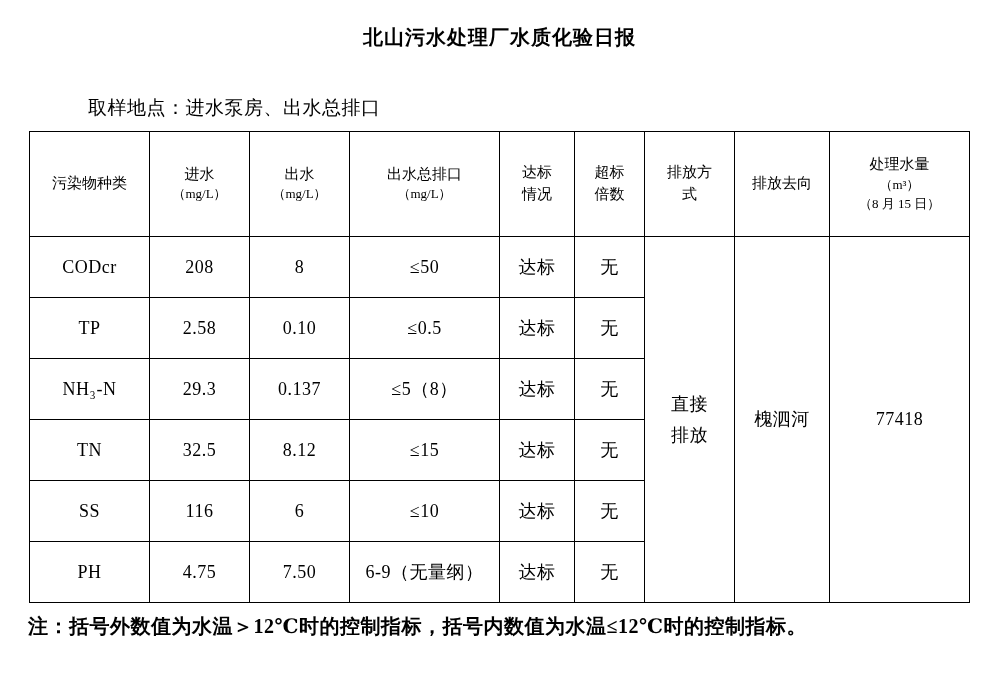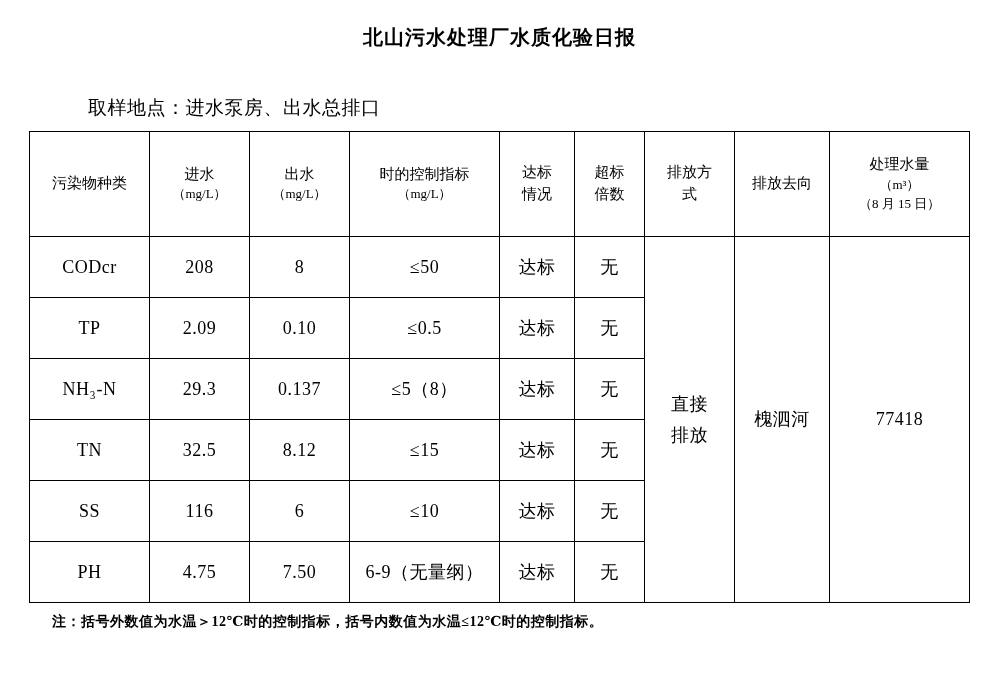--- a/index.html
+++ b/index.html
@@ -76,22 +76,22 @@
   td.merged-text {
     font-size: 17px;
     line-height: 1.7;
     letter-spacing: 1px;
   }
   td.volume {
     font-size: 26px;
     letter-spacing: 1px;
   }
   .note {
-    margin: 10px 0 0 52px;
-    font-size: 14px;
+    margin: 10px 0 0 28px;
+    font-size: 20px;
     letter-spacing: 0.5px;
     font-weight: bold;
   }
 </style>
 </head>
 <body>
 
 <div class="page">
 
   <div class="doc-title">北山污水处理厂水质化验日报</div>
@@ -119,21 +119,21 @@
         </th>
         <th>
           <span class="hdr-main">进水</span>
           <span class="hdr-sub">（mg/L）</span>
         </th>
         <th>
           <span class="hdr-main">出水</span>
           <span class="hdr-sub">（mg/L）</span>
         </th>
         <th>
-          <span class="hdr-main">时的控制指标</span>
+          <span class="hdr-main">出水总排口</span>
           <span class="hdr-sub">（mg/L）</span>
         </th>
         <th>
           <span class="hdr-main">达标</span>
           <span class="hdr-main">情况</span>
         </th>
         <th>
           <span class="hdr-main">超标</span>
           <span class="hdr-main">倍数</span>
         </th>
@@ -161,21 +161,21 @@
         <td>无</td>
         <td class="merged-text" rowspan="6">
           <div>直接</div>
           <div>排放</div>
         </td>
         <td class="merged-text" rowspan="6">槐泗河</td>
         <td class="volume" rowspan="6">77418</td>
       </tr>
       <tr>
         <td>TP</td>
-        <td>2.09</td>
+        <td>2.58</td>
         <td>0.10</td>
         <td>≤0.5</td>
         <td>达标</td>
         <td>无</td>
       </tr>
       <tr>
         <td>NH₃-N</td>
         <td>29.3</td>
         <td>0.137</td>
         <td>≤5（8）</td>

